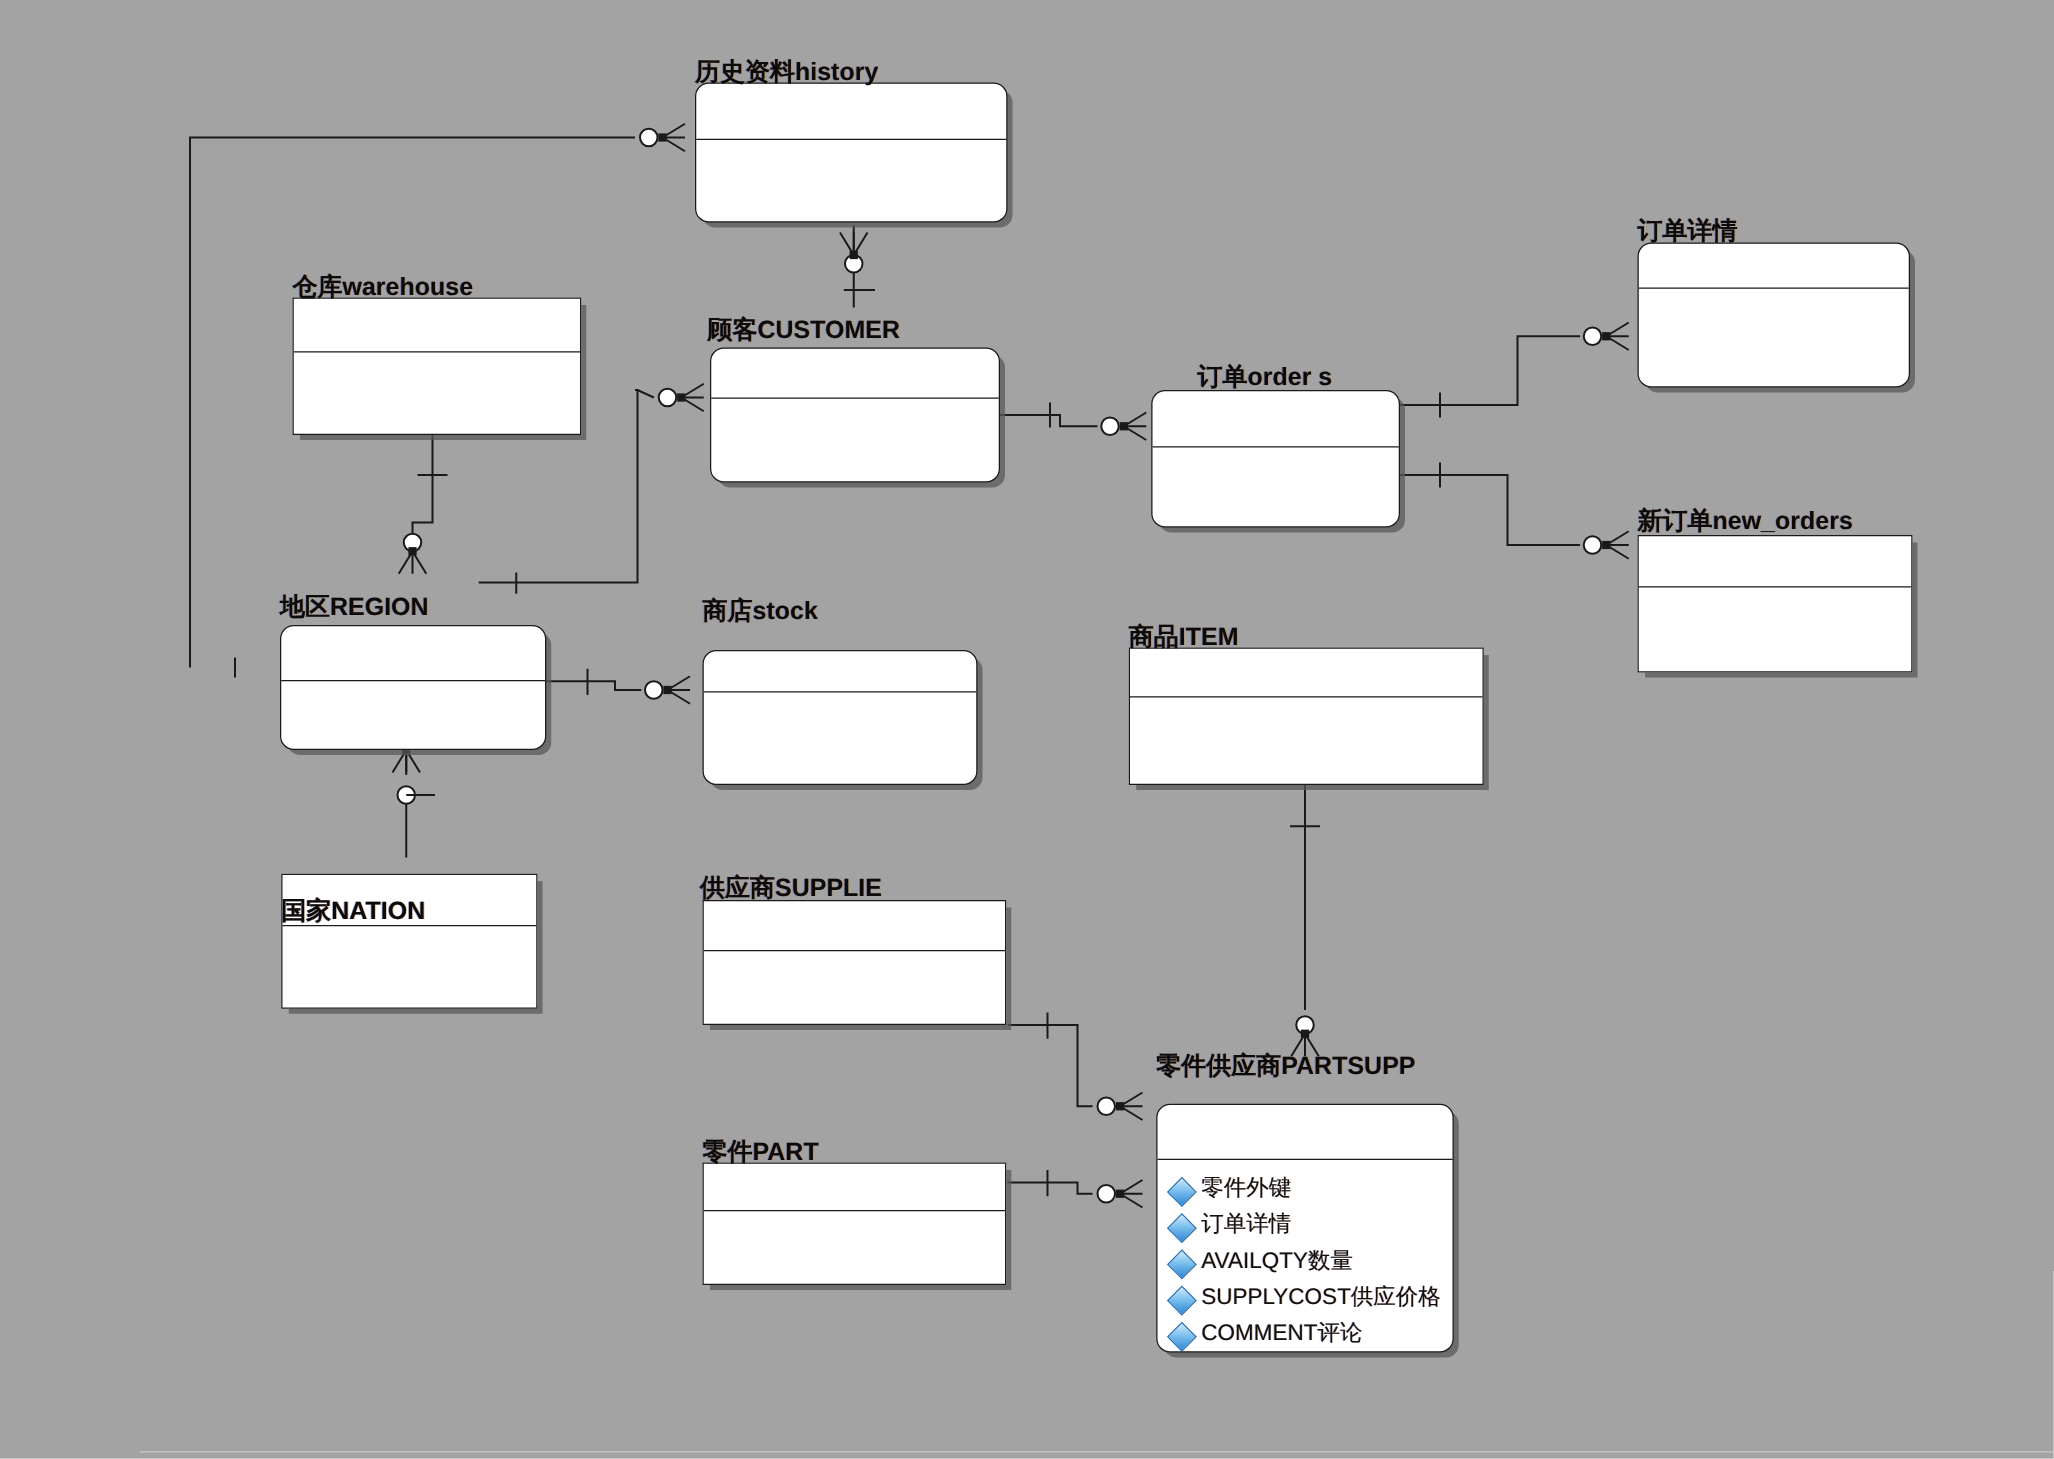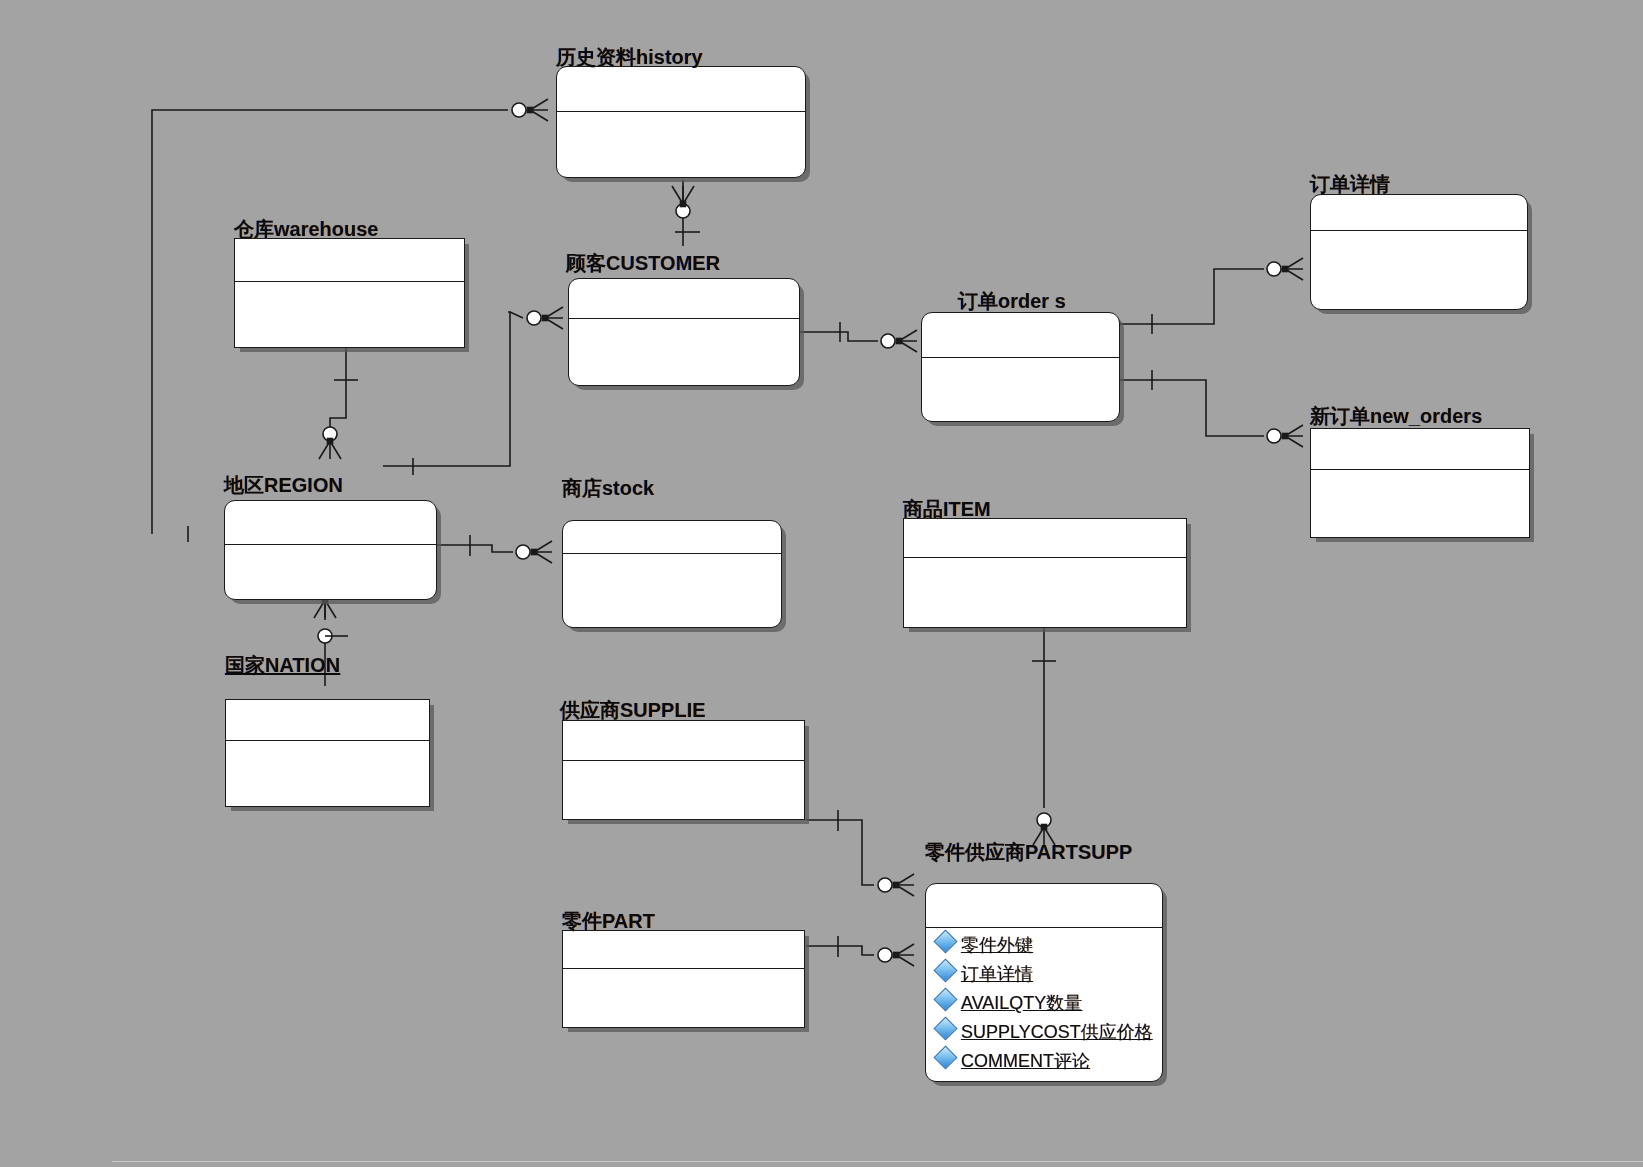--- a/index.html
+++ b/index.html
@@ -52,28 +52,27 @@
     white-space: nowrap;
     font-size: 20px;
     font-weight: bold;
     color: #0b0b0b;
     letter-spacing: 0px;
     z-index: 6;
     text-shadow: 0.6px 0 rgba(210,120,20,0.5), -0.6px 0 rgba(60,90,210,0.5);
   }
   .attr {
     display: flex;
-    align-items: flex-start;
+    align-items: flex-end;
     height: 29px;
     padding-left: 11px;
     font-size: 18px;
     color: #111111;
     white-space: nowrap;
     text-shadow: 0.5px 0 rgba(210,130,30,0.45), -0.5px 0 rgba(60,90,200,0.45);
-    text-decoration: underline;
   }
   .attr .dia {
     width: 15px;
     height: 15px;
     margin-right: 7px;
     flex: 0 0 auto;
     transform: rotate(45deg);
     background: linear-gradient(135deg, #cfe8fb 0%, #7cc0ef 45%, #2f87d4 100%);
     border: 1px solid #2a6fb0;
   }
@@ -223,21 +222,21 @@
     <div class="hdr" style="height:33px;"></div>
     <div class="body" style="height:73px;"></div>
   </div>
 
   <div class="caption" style="left:903px; top:496px;">商品ITEM</div>
   <div class="entity" style="left:903px; top:518px; width:284px; height:110px;">
     <div class="hdr" style="height:39px;"></div>
     <div class="body" style="height:69px;"></div>
   </div>
 
-  <div class="caption" style="left:225px; top:652px;text-decoration:underline;">国家NATION</div>
+  <div class="caption" style="left:225px; top:715px;">国家NATION</div>
   <div class="entity" style="left:225px; top:699px; width:205px; height:108px;">
     <div class="hdr" style="height:41px;"></div>
     <div class="body" style="height:65px;"></div>
   </div>
 
   <div class="caption" style="left:560px; top:697px;">供应商SUPPLIE</div>
   <div class="entity" style="left:562px; top:720px; width:243px; height:100px;">
     <div class="hdr" style="height:40px;"></div>
     <div class="body" style="height:58px;"></div>
   </div>

